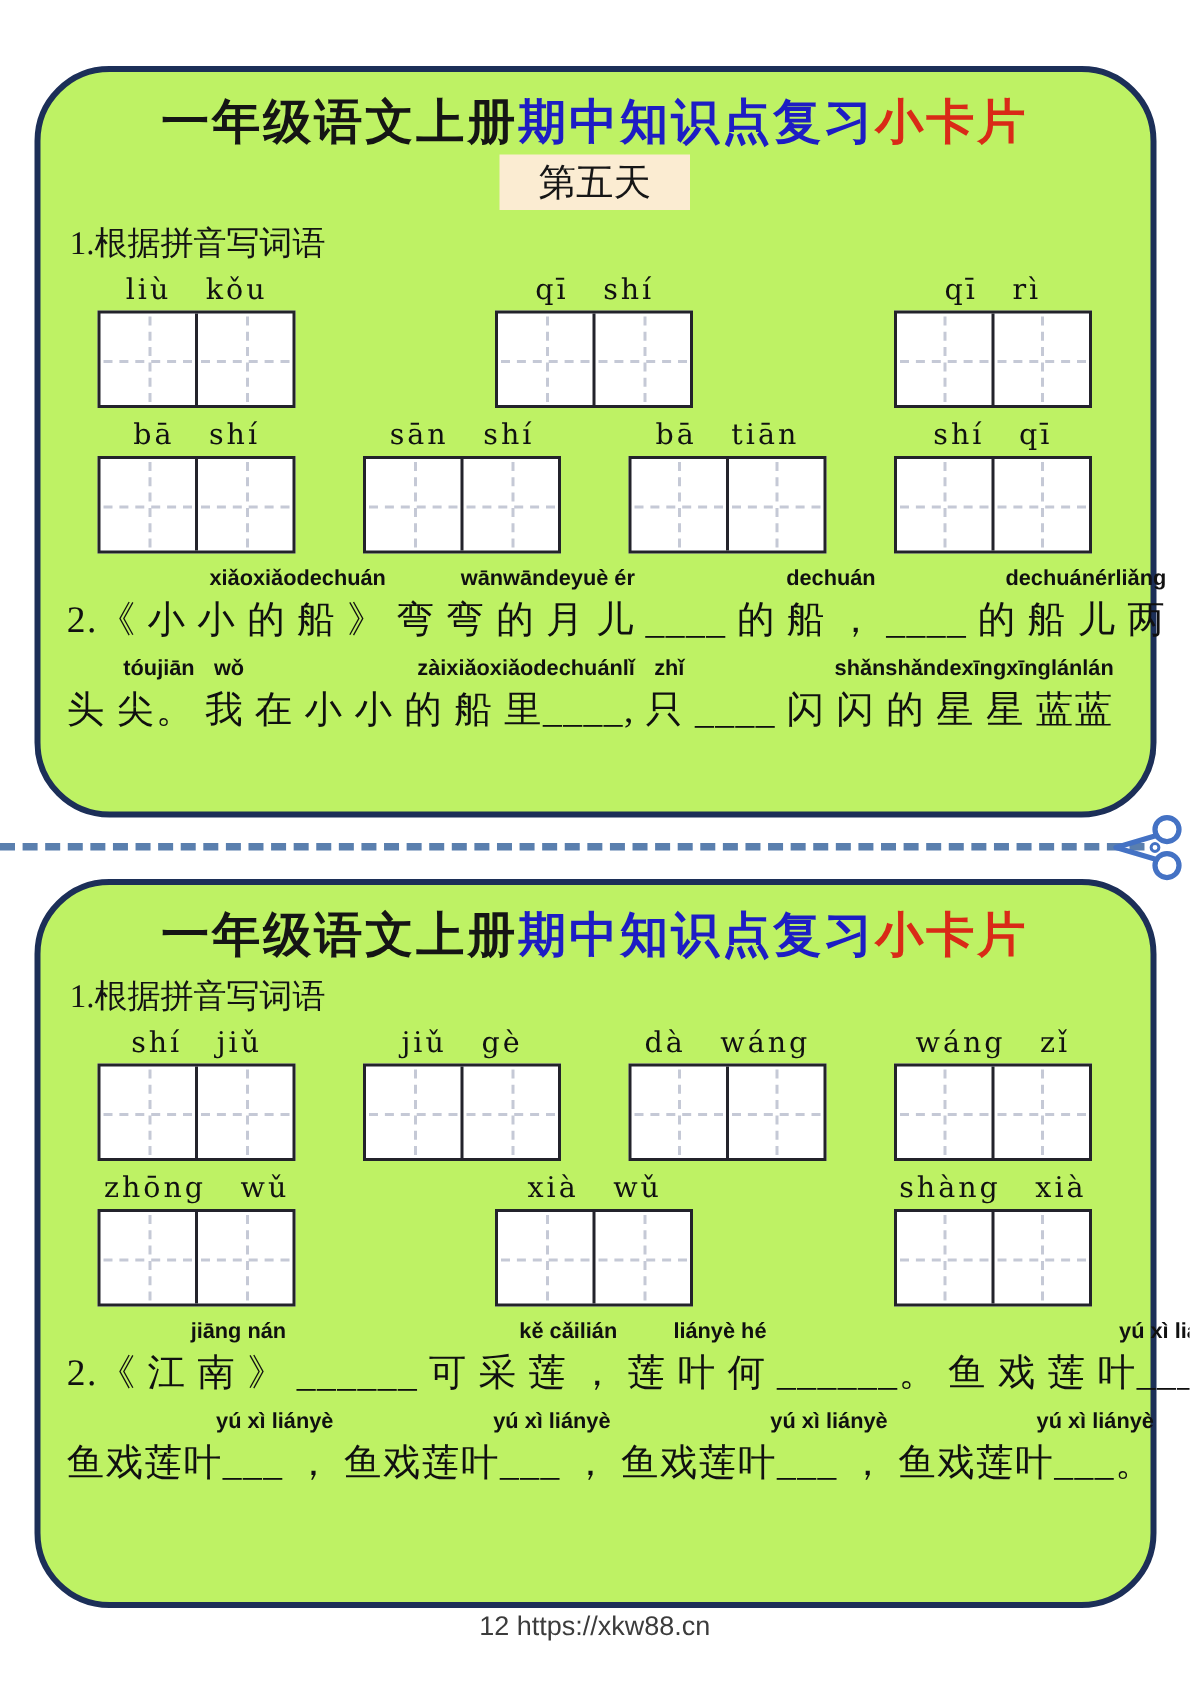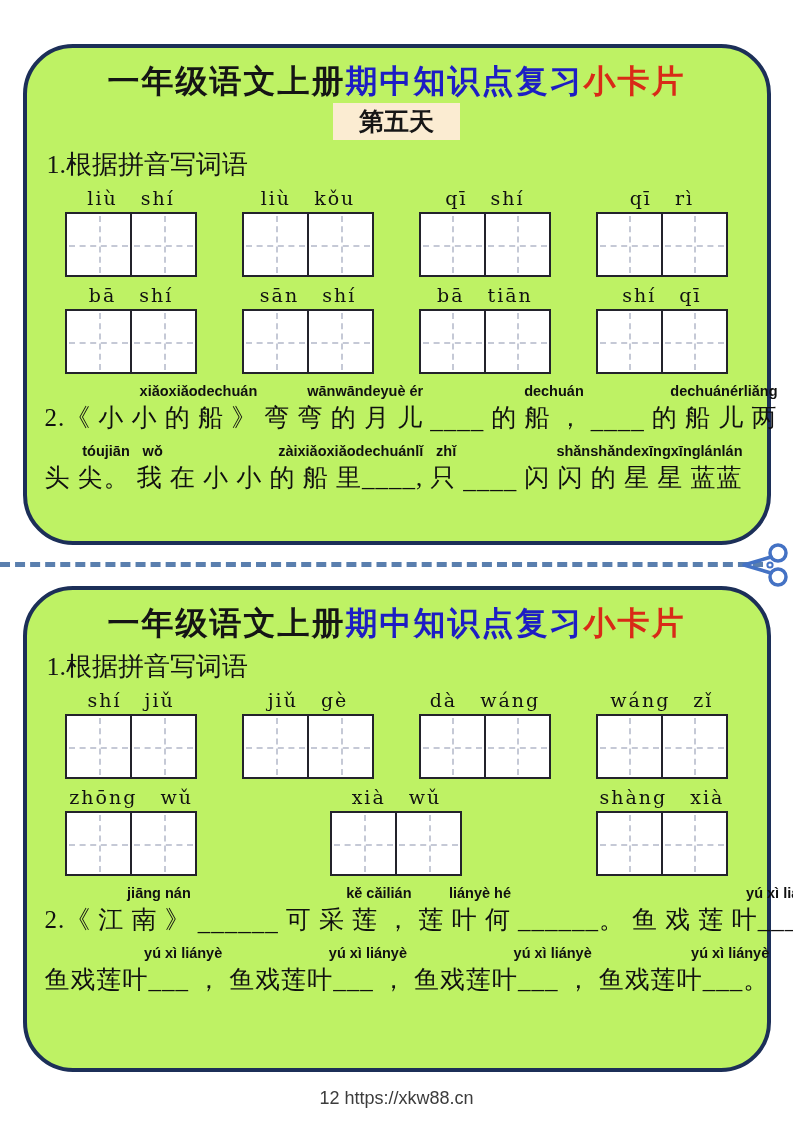--- a/index.html
+++ b/index.html
@@ -15,24 +15,24 @@
   #card2{height:486px;}
   .title{
     text-align:center;font-size:32px;font-weight:bold;letter-spacing:2px;
     line-height:1.2;margin-top:6px;font-family:"Liberation Sans",sans-serif;white-space:nowrap;
   }
   .t-black{color:#151515;}
   .t-blue{color:#1d1dc4;}
   .t-red{color:#d92a17;}
   .badge-row{text-align:center;margin-top:3px;}
   .badge{
-    display:inline-block;background:#fbecd2;color:#161616;font-weight:bold;
+    display:inline-block;background:#fbecd2;color:#161616;font-weight:normal;
     font-size:25px;padding:2px 26px;font-family:"Liberation Sans",sans-serif;
   }
-  .sec{font-size:26px;margin:7px 0 5px 2px;}
+  .sec{font-size:22px;margin:7px 0 5px 2px;}
   .units{display:flex;justify-content:space-between;}
   .units.second{margin-top:7px;}
   .unit{display:flex;flex-direction:column;align-items:center;width:24.6%;}
   .upy{
     font-size:19px;letter-spacing:2px;word-spacing:15px;white-space:nowrap;
     color:#111;margin-bottom:3px;font-family:"DejaVu Serif",serif;
   }
   .gridbox{display:flex;border:2.5px solid #23232b;background:#fff;}
   .cell{width:63px;height:61px;position:relative;}
   .cell + .cell{border-left:2.5px solid #23232b;}
@@ -43,44 +43,37 @@
   .seg{display:inline-block;vertical-align:bottom;margin-right:7px;text-align:right;}
   .spy{
     display:block;min-height:17px;font-size:14.5px;font-weight:600;letter-spacing:0;
     color:#101010;font-family:"Liberation Sans",sans-serif;white-space:nowrap;
   }
   .shz{display:block;font-size:25px;color:#101010;margin-top:1px;letter-spacing:1px;white-space:nowrap;}
   .divider{position:relative;height:41px;width:793px;}
   .dash{position:absolute;left:0;right:30px;top:17px;border-top:5px dashed #5a7fae;}
   .scissors{position:absolute;right:1px;top:-7px;}
   .footer{
-    text-align:center;font-size:18px;color:#3c3c3c;margin-top:16px;
+    text-align:center;font-size:18px;color:#3c3c3c;margin-top:2px;
     font-family:"Liberation Sans",sans-serif;
   }
 </style>
 </head>
 <body>
 
 <div class="card" id="card1">
   <div class="title">
     <span class="t-black">一年级语文上册</span><span class="t-blue">期中知识点复习</span><span class="t-red">小卡片</span>
   </div>
   <div class="badge-row">
     <span class="badge">第五天</span>
   </div>
   <div class="sec">1.根据拼音写词语</div>
 
   <div class="units">
-    <div class="unit">
-      <div class="upy">liù shí</div>
-      <div class="gridbox">
-          <div class="cell"></div>
-          <div class="cell"></div>
-        </div>
-    </div>
     <div class="unit">
       <div class="upy">liù kǒu</div>
       <div class="gridbox">
           <div class="cell"></div>
           <div class="cell"></div>
         </div>
     </div>
     <div class="unit">
       <div class="upy">qī shí</div>
       <div class="gridbox">

